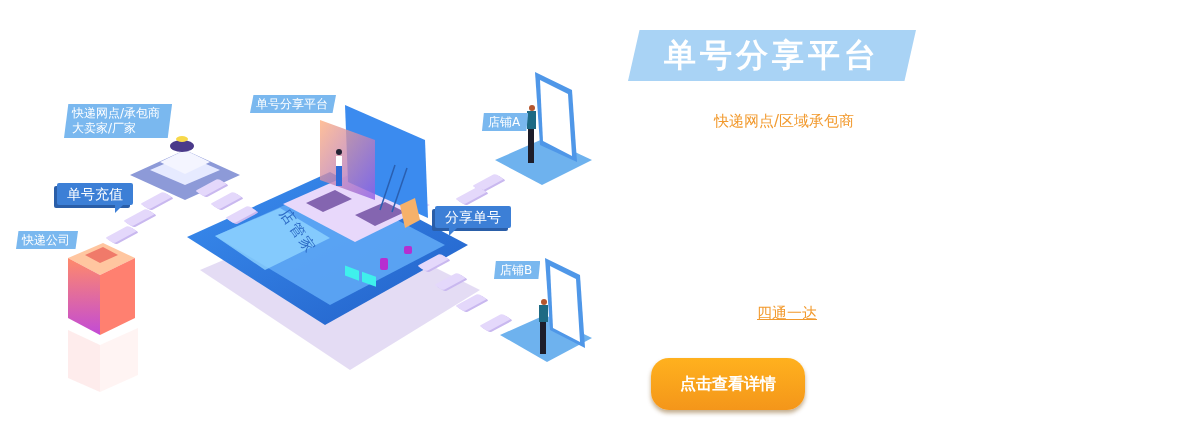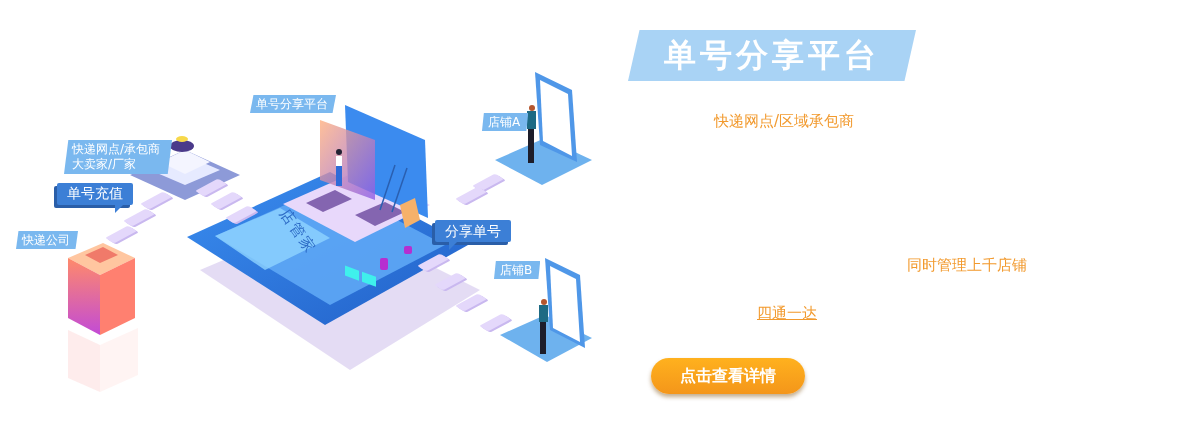--- a/index.html
+++ b/index.html
@@ -7,21 +7,21 @@
   .stage { position: relative; width: 1199px; height: 447px; background: #ffffff; }
 
   
   .illus { position: absolute; left: 0; top: 0; width: 620px; height: 447px; }
   .tag {
     position: absolute; color: #fff; font-size: 12px; line-height: 16px;
     padding: 1px 8px 1px 6px; background: #7ab8ef;
     clip-path: polygon(4% 0, 100% 0, 96% 100%, 0 100%);
     white-space: nowrap;
   }
-  .tag.two { line-height: 15px; padding: 2px 12px 2px 8px; margin-top: 36px; }
+  .tag.two { line-height: 15px; padding: 2px 12px 2px 8px; }
   .bubble {
     position: absolute; color: #fff; font-size: 14px; line-height: 18px;
     padding: 2px 10px; background: #3c7fd6; border-radius: 2px;
     box-shadow: -3px 3px 0 #2a5ea8;
     white-space: nowrap;
   }
   .bubble::after {
     content: ""; position: absolute; bottom: -8px; border: 4px solid transparent;
     border-top-color: #3c7fd6; border-left-color: #3c7fd6;
   }
@@ -34,21 +34,21 @@
   
   .banner {
     position: absolute; left: 628px; top: 30px; width: 288px; height: 51px;
     background: #a9d3f5;
     clip-path: polygon(4% 0, 100% 0, 96% 100%, 0 100%);
     display: flex; align-items: center; justify-content: center;
   }
   .banner-text { color: #fff; font-size: 32px; letter-spacing: 4px; font-weight: bold; }
   .feat { position: absolute; color: #f29a2e; font-size: 15px; white-space: nowrap; margin-left: 45px; }
   .cta {
-    position: absolute; left: 651px; top: 358px; width: 154px; height: 36px;
+    position: absolute; left: 651px; top: 358px; width: 154px; height: 52px;
     border-radius: 18px;
     background: linear-gradient(180deg, #ffb11e 0%, #f4961a 100%);
     box-shadow: 0 3px 4px rgba(120,70,0,0.45);
     color: #fff; font-size: 16px; font-weight: bold;
     display: flex; align-items: center; justify-content: center; cursor: pointer;
     border: none;
   }
 </style>
 </head>
 <body>
@@ -148,26 +148,25 @@
     <div class="tag two" style="left:64px;top:104px;">
       <div>快递网点/承包商</div>
       <div>大卖家/厂家</div>
     </div>
     <div class="tag" style="left:250px;top:95px;">单号分享平台</div>
     <div class="tag" style="left:16px;top:231px;text-align:right;">快递公司</div>
     <div class="tag" style="left:482px;top:73px;margin-top:40px;">店铺A</div>
     <div class="tag" style="left:494px;top:261px;">店铺B</div>
 
     
-    <div class="bubble left-tail" style="left:57px;top:183px;font-family:Liberation Mono, monospace;">单号充值</div>
-    <div class="bubble right-tail" style="left:435px;top:220px;">分享单号</div>
+    <div class="bubble left-tail" style="left:57px;top:183px;">单号充值</div>
+    <div class="bubble right-tail" style="left:435px;top:206px;">分享单号</div>
   </div>
 
   <div class="banner">
     <span class="banner-text">单号分享平台</span>
   </div>
 
   <div class="feat" style="left:669px;top:112px;">快递网点/区域承包商</div>
-  <div class="feat" style="left:862px;top:256px;">同时管理上千店铺</div>
   <div class="feat" style="left:712px;top:304px;text-decoration:underline;">四通一达</div>
 
   <button class="cta">点击查看详情</button>
 </div>
 
 </body></html>

